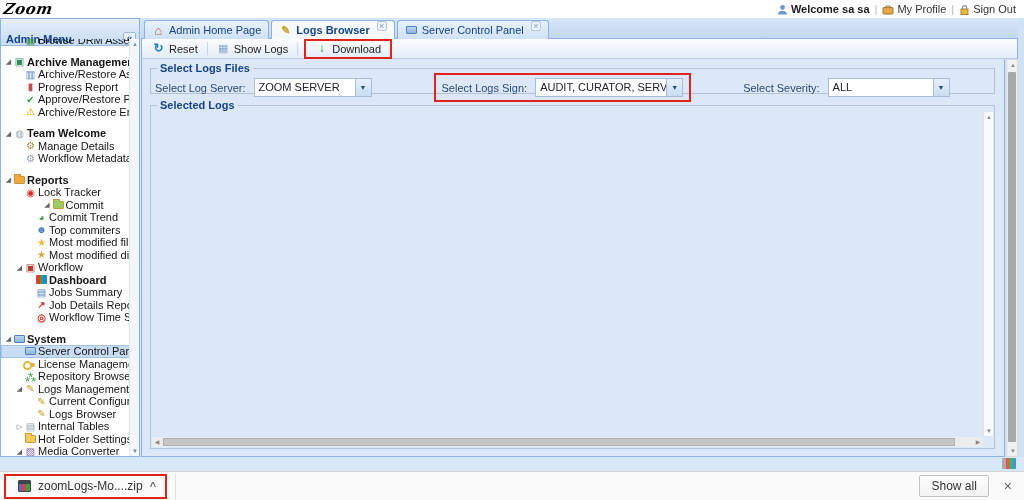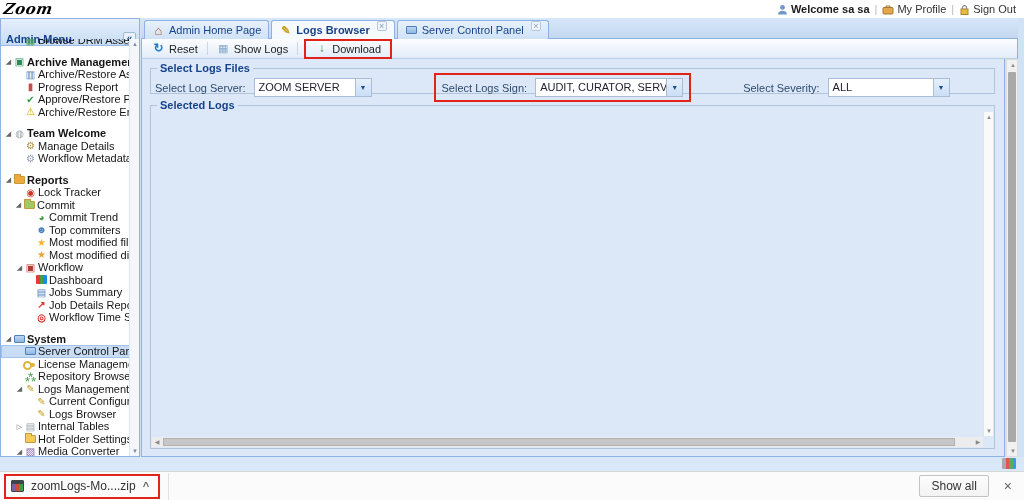--- a/index.html
+++ b/index.html
@@ -48,21 +48,21 @@
   #fs-files { left:8px; right:9px; top:3px; height:32px; }
   #fs-selected { left:8px; right:9px; top:40px; bottom:7px; }
   .frow { display:flex; align-items:center; margin-top:-1px; }
   .flabel { color:#2c4a6e; }
 
   .combo { height:19px; display:inline-flex; align-items:stretch; border:1px solid #a9bed6; background:#fff; cursor:pointer; }
   .combo-text { padding:2px 4px 0 4px; color:#223; white-space:nowrap; overflow:hidden; flex:1; }
   .combo-trigger { width:16px; border-left:1px solid #a9bed6; background:linear-gradient(#e7f0fb,#cadef5); color:#1a4d8f; font-size:7px; display:flex; align-items:center; justify-content:center; }
 
   .red-box { border:2px solid var(--red,#e2231a); }
-  #dl-redbox { display:flex; align-items:center; gap:7px; padding:2px 9px 2px 5px; height:25px; }
+  #dl-redbox { display:flex; align-items:center; gap:7px; padding:2px 9px 2px 12px; height:25px; }
   #tb-redbox { display:inline-flex; padding:1px 4px; margin:0 2px; }
   #files-redbox { display:flex; align-items:center; gap:8px; padding:3px 6px; margin-left:62px; }
 
   
   #sl-vscroll { position:absolute; right:1px; top:1px; bottom:12px; width:10px; background:#fafafa; border-left:1px solid #e3e3e3; }
   #sl-hscroll { position:absolute; left:1px; right:11px; bottom:1px; height:10px; background:#ececec; }
   .gr-arrow { position:absolute; font-size:6px; color:#8a8a8a; width:10px; height:10px; text-align:center; line-height:10px; }
   #sl-hthumb { position:absolute; left:11px; right:28px; top:1px; bottom:1px; background:#c6c6c6; border:1px solid #b0b0b0; }
 
   
@@ -178,21 +178,21 @@
         <div class="trow gap" style="padding-left: 3px;">
           <span class="exp">◢</span>
           <span class="ic ic-folder" style="background: rgb(242, 169, 59);"></span>
           <span class="tlabel grp">Reports</span>
         </div>
         <div class="trow" style="padding-left: 14px;">
           <span class="exp"></span>
           <span class="ic" style="color: rgb(217, 48, 37);">◉</span>
           <span class="tlabel">Lock Tracker</span>
         </div>
-        <div class="trow" style="padding-left: 13px;">
+        <div class="trow" style="padding-left: 6px; justify-content: center;">
           <span class="exp">◢</span>
           <span class="ic ic-folder" style="background: rgb(156, 204, 101);"></span>
           <span class="tlabel">Commit</span>
         </div>
         <div class="trow" style="padding-left: 25px;">
           <span class="exp"></span>
           <span class="ic" style="color: rgb(63, 157, 68);">◕</span>
           <span class="tlabel">Commit Trend</span>
         </div>
         <div class="trow" style="padding-left: 25px;">
@@ -208,21 +208,21 @@
         <div class="trow" style="padding-left: 25px;">
           <span class="exp"></span>
           <span class="ic" style="color: rgb(232, 162, 58);">★</span>
           <span class="tlabel">Most modified dirs</span>
         </div>
         <div class="trow" style="padding-left: 14px;">
           <span class="exp">◢</span>
           <span class="ic" style="color: rgb(178, 59, 46);">▣</span>
           <span class="tlabel">Workflow</span>
         </div>
-        <div class="trow" style="padding-left: 25px;">
+        <div class="trow" style="padding-left: 25px; font-weight: bold;">
           <span class="exp"></span>
           <span class="ic ic-bars"></span>
           <span class="tlabel">Dashboard</span>
         </div>
         <div class="trow" style="padding-left: 25px;">
           <span class="exp"></span>
           <span class="ic" style="color: rgb(79, 129, 189);">▤</span>
           <span class="tlabel">Jobs Summary</span>
         </div>
         <div class="trow" style="padding-left: 25px;">

